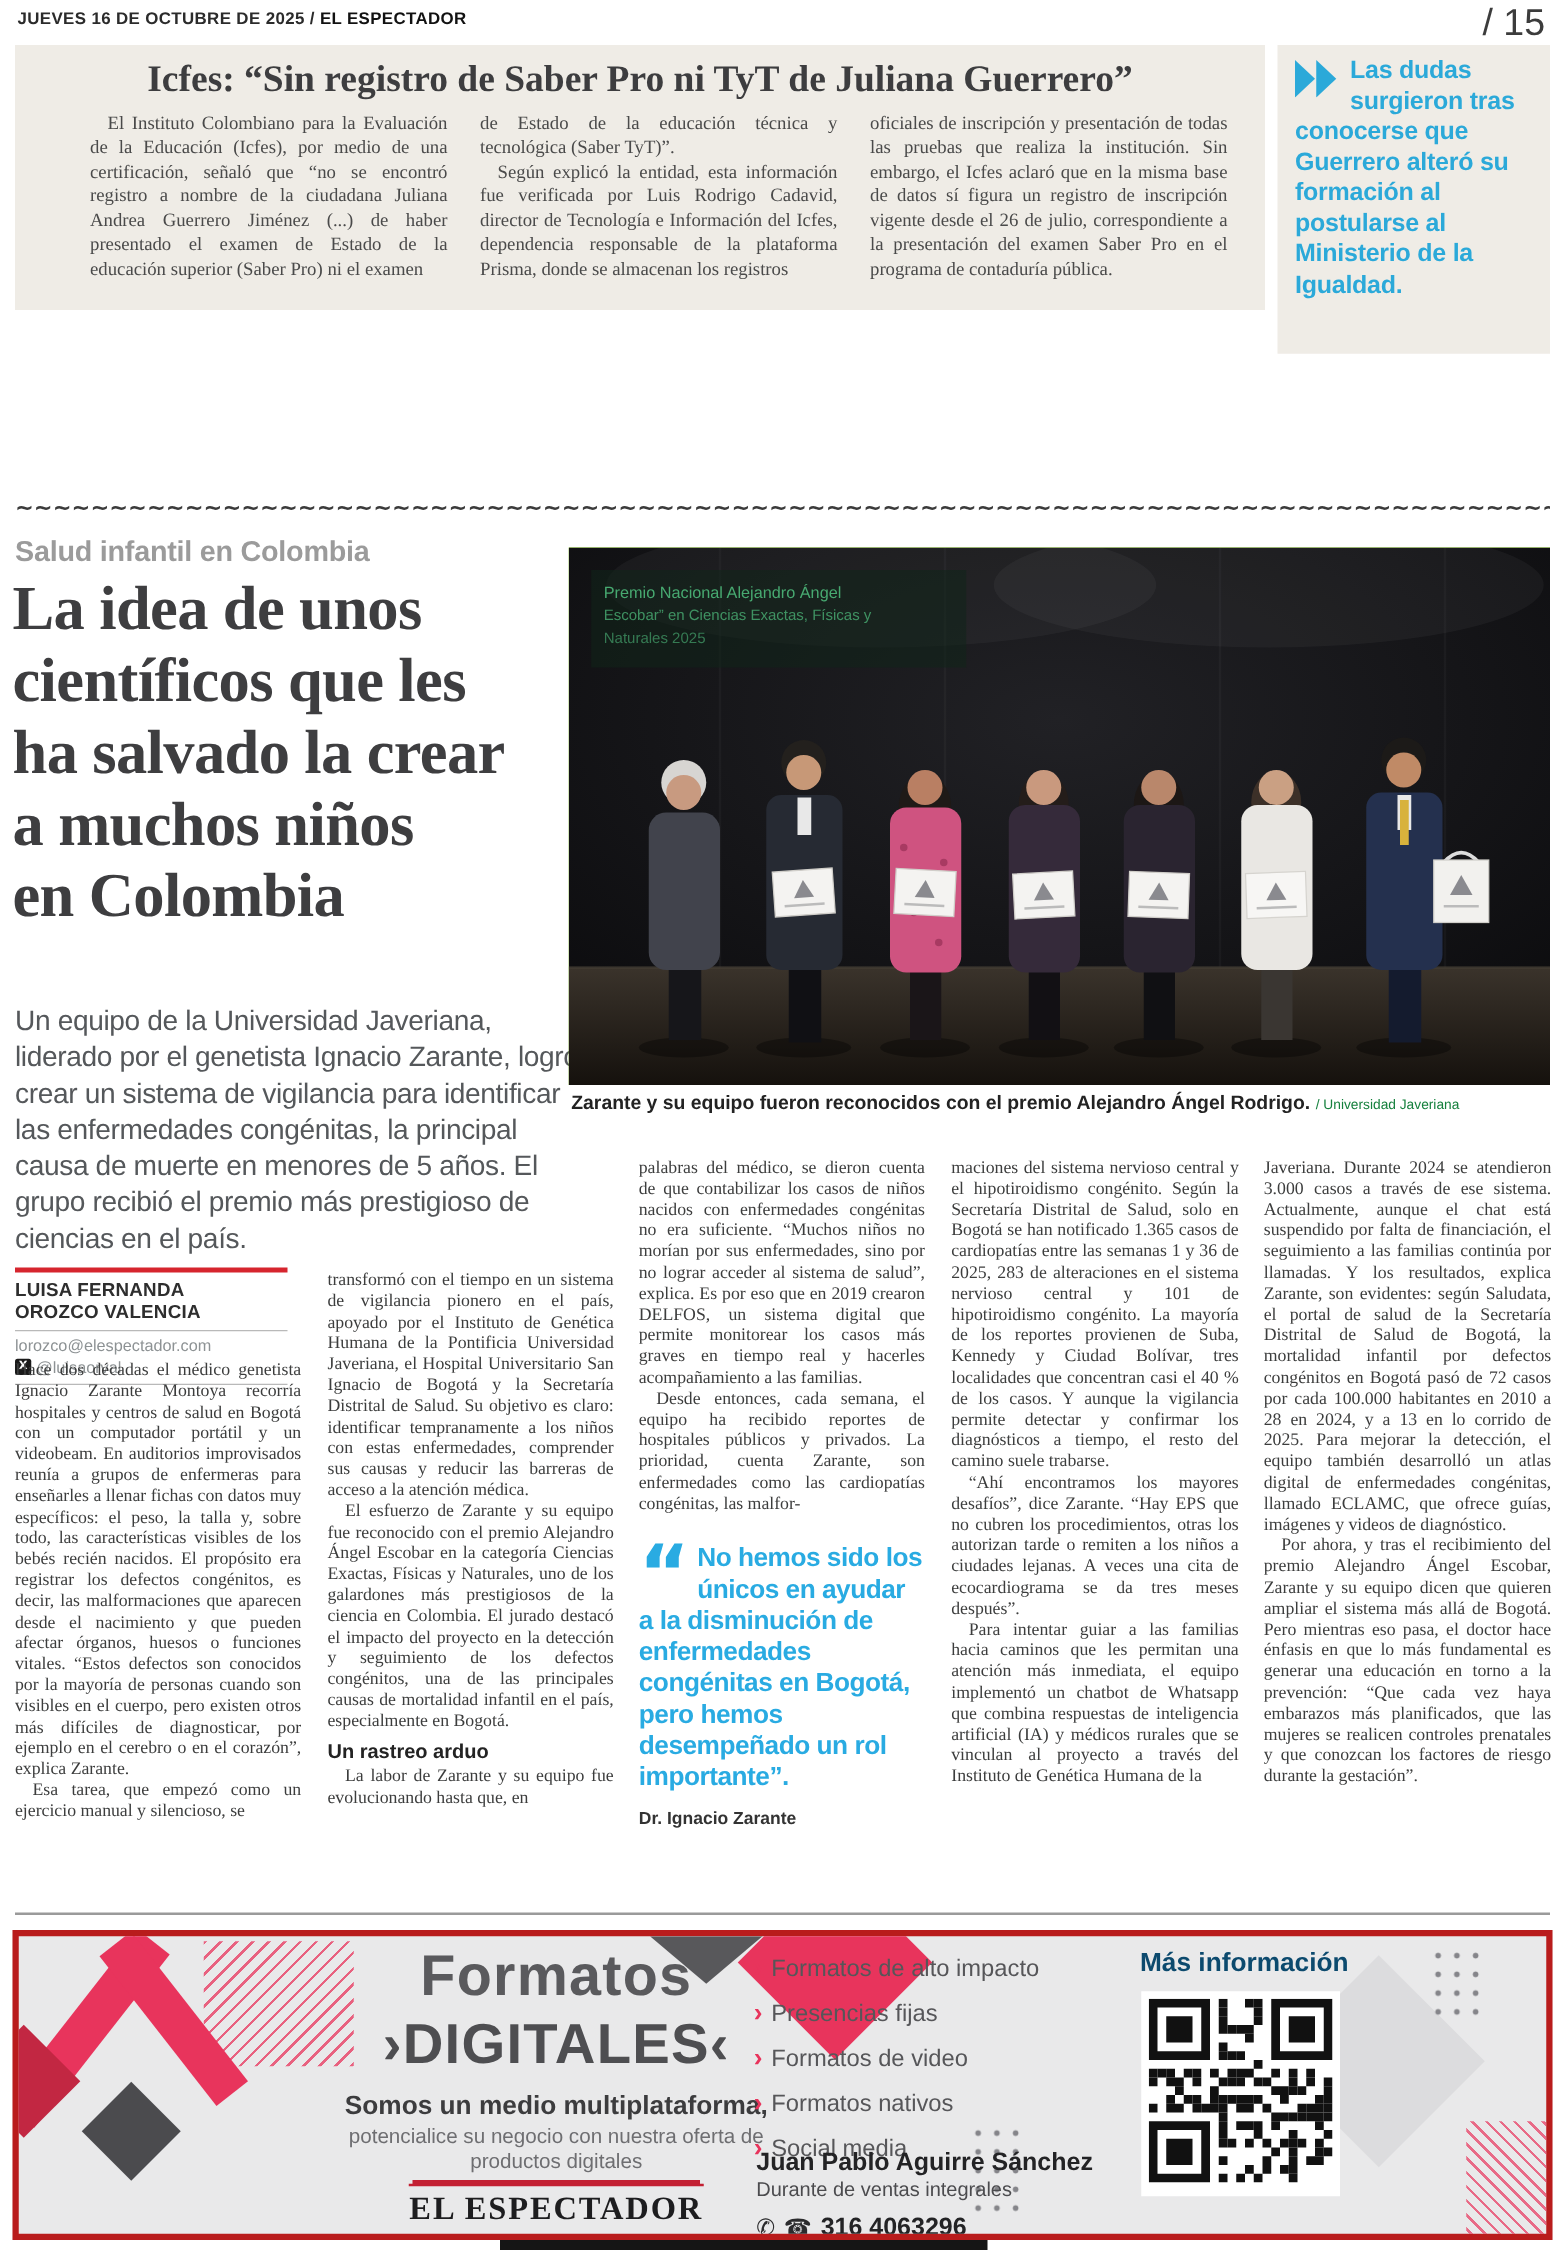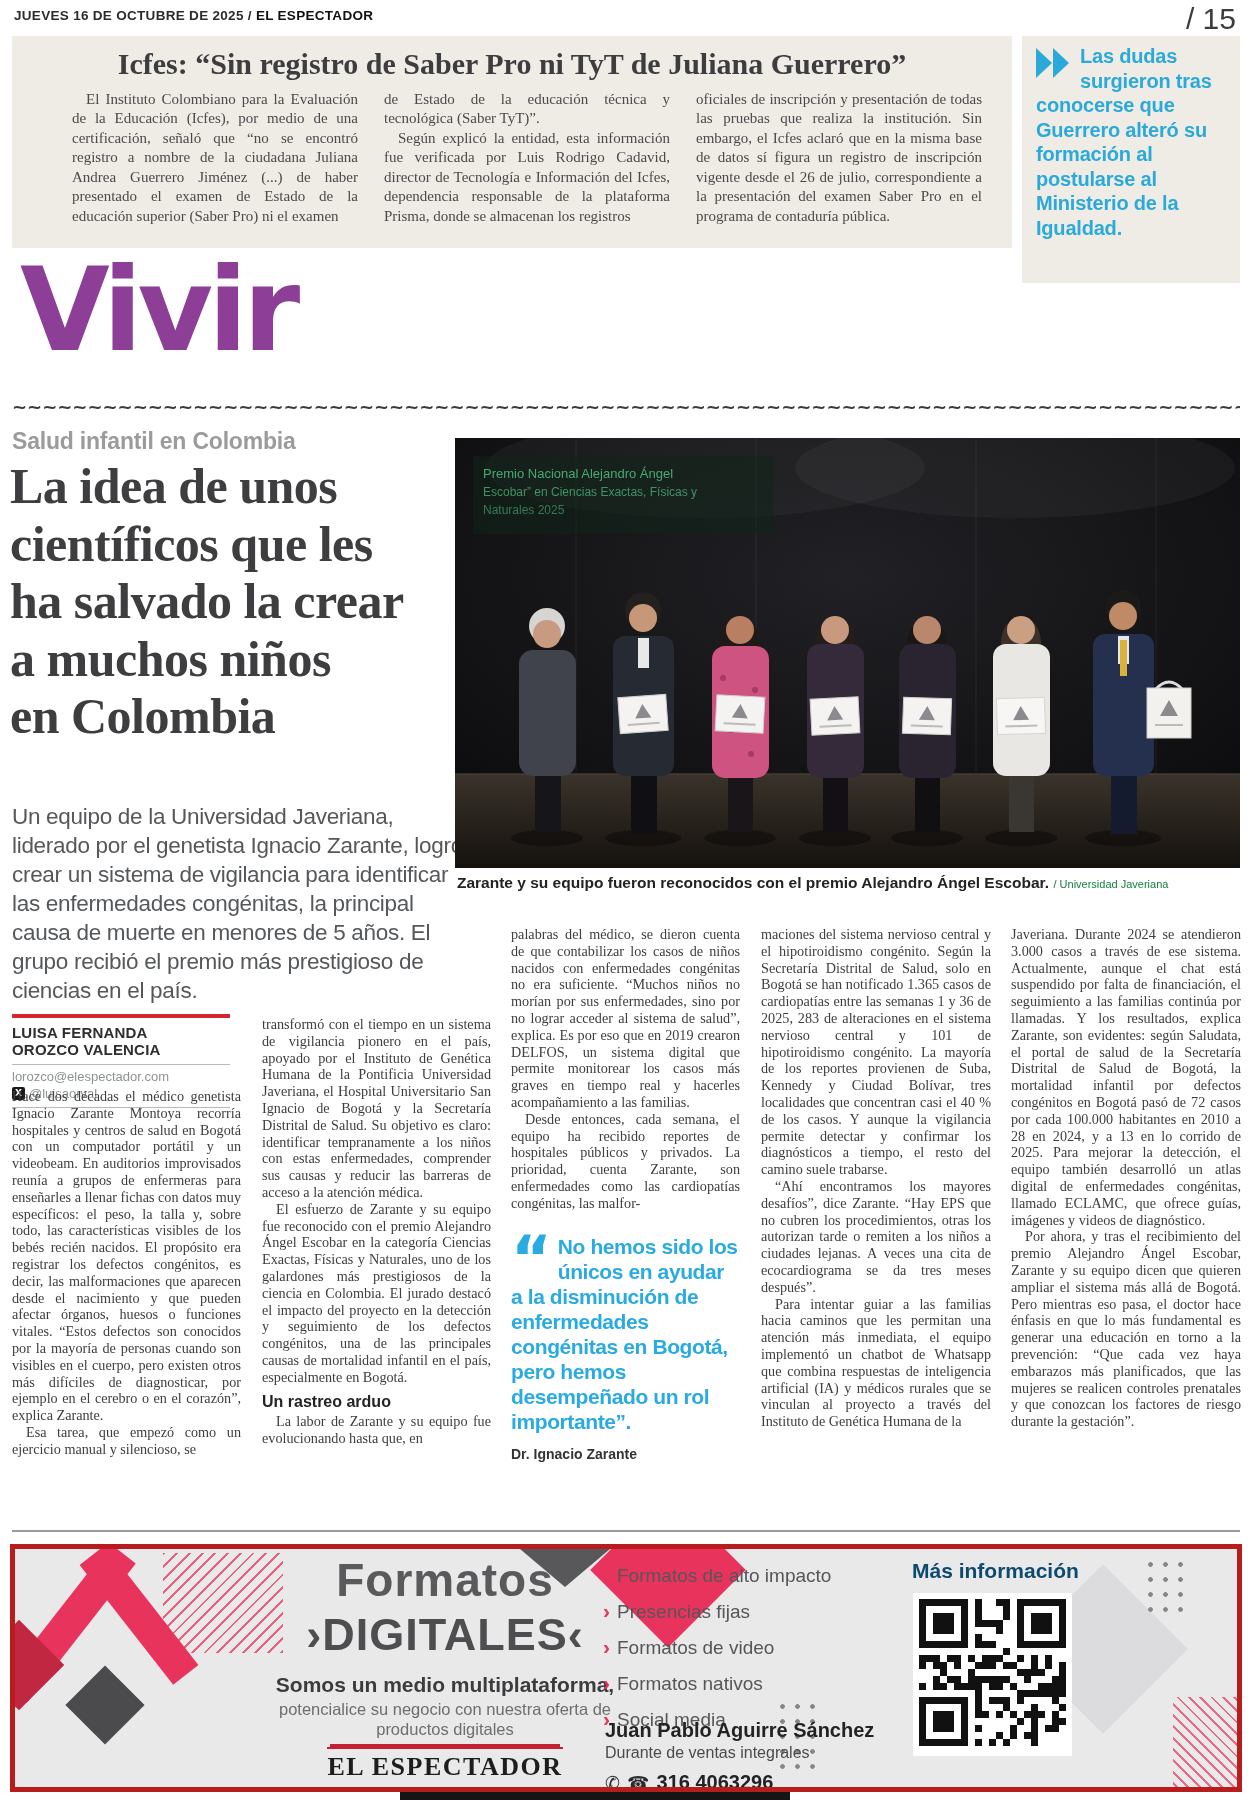--- a/index.html
+++ b/index.html
@@ -125,21 +125,20 @@
   <div class="note">
     <span class="note-icon">
       <svg width="38" height="30" viewBox="0 0 38 30">
         <polygon points="0,0 16,15 0,30" fill="#2ba9d9"></polygon>
         <polygon points="17,0 33,15 17,30" fill="#2ba9d9"></polygon>
       </svg>
     </span>
     <span class="note-text">Las dudas surgieron tras conocerse que Guerrero alteró su formación al postularse al Ministerio de la Igualdad.</span>
   </div>
 
-  <div class="vivir">Vivir</div>
   <div class="squiggle">~~~~~~~~~~~~~~~~~~~~~~~~~~~~~~~~~~~~~~~~~~~~~~~~~~~~~~~~~~~~~~~~~~~~~~~~~~~~~~~~~~~~~~~~~~~~~~~~~~~~~~~~~~~~~~~~~~~~~~~~</div>
   <div class="kicker">Salud infantil en Colombia</div>
 
   <div class="headline">
     <span>La idea de unos</span>
     <span>científicos que les</span>
     <span>ha salvado la crear</span>
     <span>a muchos niños</span>
     <span>en Colombia</span>
   </div>
@@ -250,21 +249,21 @@
         <g>
           <path d="M700,252 q14,-16 28,0" stroke="#ddd" stroke-width="3" fill="none"></path>
           <rect x="692" y="250" width="44" height="50" fill="#f2f1ee" stroke="#d0cec9"></rect>
           <path d="M714,262 l9,16 h-18 z" fill="#8a8a8f"></path>
             <rect x="700" y="286" width="28" height="2" fill="#bbb"></rect>
         </g>
       </g>
     </svg>
   </div>
   <div class="caption">
-    <span class="cap-main">Zarante y su equipo fueron reconocidos con el premio Alejandro Ángel Escobar.</span>
+    <span class="cap-main">Zarante y su equipo fueron reconocidos con el premio Alejandro Ángel Rodrigo.</span>
     <span class="cap-credit">/ Universidad Javeriana</span>
   </div>
 
   <div class="byline">
     <div class="redbar"></div>
     <div class="bname">
       <div>LUISA FERNANDA</div>
       <div>OROZCO VALENCIA</div>
     </div>
     <div class="rule"></div>

